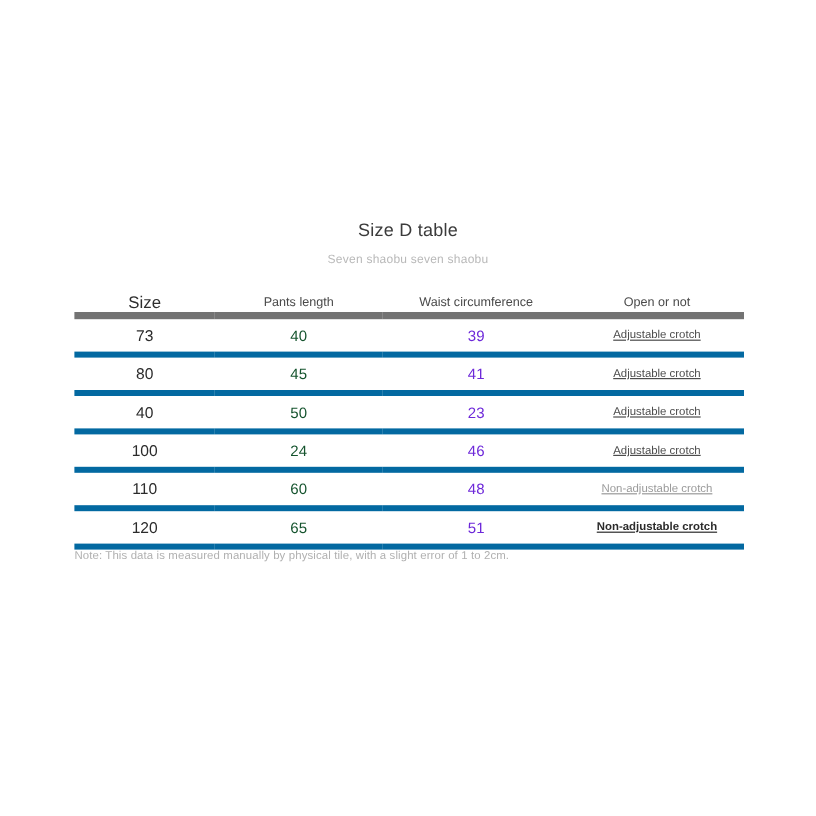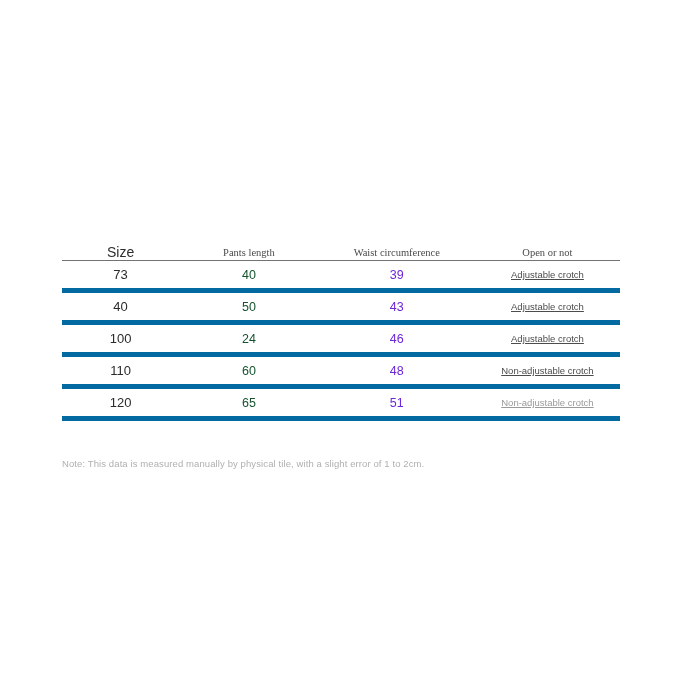--- a/index.html
+++ b/index.html
@@ -52,30 +52,29 @@
     table-layout: fixed;
   }
   table.size-table th,
   table.size-table td {
     text-align: center;
     font-weight: 400;
     padding: 0;
   }
   thead th {
     padding-bottom: 11px;
-    border-bottom: 1px solid #737373;
+    border-bottom: 6px solid #737373;
   }
   th.col-size {
     font-size: 14px;
     color: #2e2e2e;
   }
   th.col-other {
     font-size: 10.5px;
     color: #4a4a4a;
-    font-family: Liberation Serif, serif;
   }
   tbody tr td {
     border-bottom: 5px solid #0369a1;
     height: 27px;
     vertical-align: middle;
   }
   td.c-size {
     font-size: 13px;
     color: #2b2b2b;
   }
@@ -111,20 +110,24 @@
   col.w-size { width: 21%; }
   col.w-len { width: 25%; }
   col.w-waist { width: 28%; }
   col.w-open { width: 26%; }
 </style>
 </head>
 <body>
 
 <div class="page">
 
+  <div class="title-block">
+    <div class="title">Size D table</div>
+    <div class="subtitle">Seven shaobu seven shaobu</div>
+  </div>
 
   <div class="table-wrap">
     <table class="size-table">
       <colgroup>
         <col class="w-size">
         <col class="w-len">
         <col class="w-waist">
         <col class="w-open">
       </colgroup>
       <thead>
@@ -136,23 +139,29 @@
         </tr>
       </thead>
       <tbody>
         <tr>
           <td class="c-size">73</td>
           <td class="c-len">40</td>
           <td class="c-waist">39</td>
           <td class="c-open">Adjustable crotch</td>
         </tr>
         <tr>
+          <td class="c-size">80</td>
+          <td class="c-len">45</td>
+          <td class="c-waist">41</td>
+          <td class="c-open">Adjustable crotch</td>
+        </tr>
+        <tr>
           <td class="c-size">40</td>
           <td class="c-len">50</td>
-          <td class="c-waist">43</td>
+          <td class="c-waist">23</td>
           <td class="c-open">Adjustable crotch</td>
         </tr>
         <tr>
           <td class="c-size">100</td>
           <td class="c-len">24</td>
           <td class="c-waist">46</td>
           <td class="c-open">Adjustable crotch</td>
         </tr>
         <tr>
           <td class="c-size">110</td>

